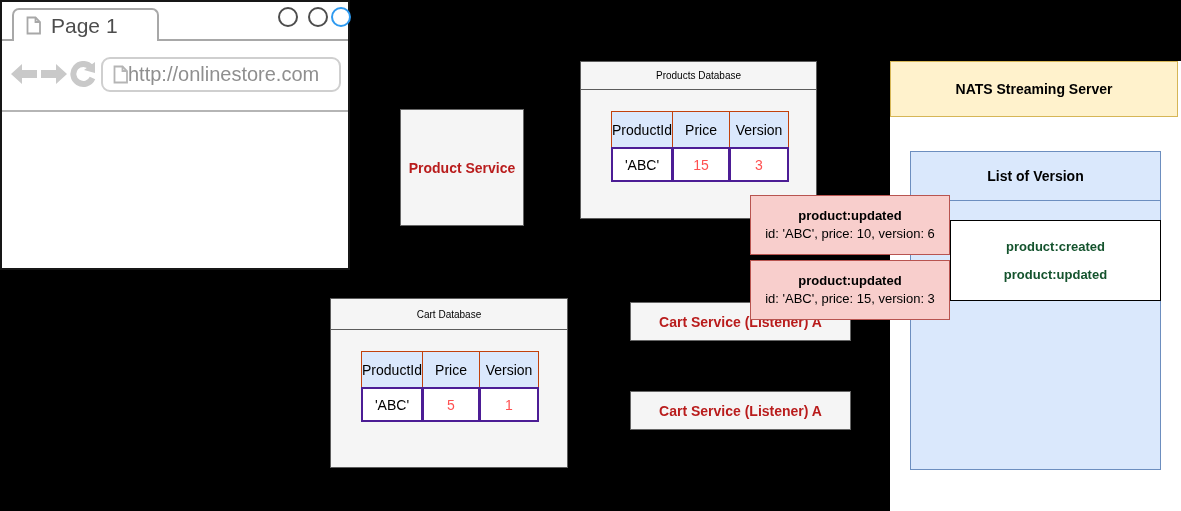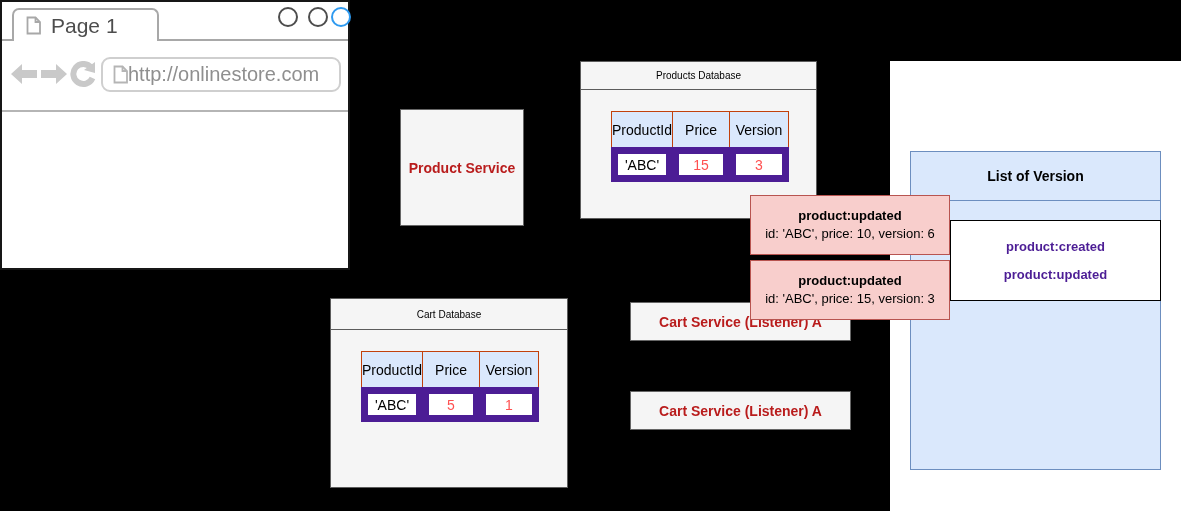--- a/index.html
+++ b/index.html
@@ -27,38 +27,38 @@
   
   .gray-box{position:absolute;background:#f5f5f5;border:1px solid #666;box-sizing:border-box;
     display:flex;align-items:center;justify-content:center;
     font-size:14px;font-weight:bold;color:#b91c1c;z-index:2;}
   .db-box{position:absolute;background:#f5f5f5;border:1px solid #5c5c5c;box-sizing:border-box;z-index:2;}
   .db-title{height:27px;display:flex;align-items:center;justify-content:center;
     font-size:10px;color:#000;border-bottom:1px solid #5c5c5c;}
   .db-table{position:absolute;display:block;}
   .trow{display:flex;}
   .tcell{box-sizing:border-box;display:flex;align-items:center;justify-content:center;
-    font-size:14px;color:#000;background:#fff;border:7px solid #4c1d95;margin-left:-1px;}
+    font-size:14px;color:#000;background:#fff;border:2px solid #4c1d95;margin-left:-1px;}
   .tcell:first-child{margin-left:0;}
   .trow.head .tcell{background:#dae8fc;border:1px solid #c2410c;height:37px;}
   .trow.body .tcell{height:35px;margin-top:-1px;}
   .red-val{color:#ff5050;}
   
   .nats-panel{position:absolute;left:890px;top:61px;width:291px;height:450px;background:#fff;z-index:1;}
   .nats-header{position:absolute;left:0;top:0;width:288px;height:56px;background:#fff2cc;
     border:1px solid #d6b656;box-sizing:border-box;display:flex;align-items:center;justify-content:center;
     font-size:14px;font-weight:bold;color:#000;}
   .channels-panel{position:absolute;left:20px;top:90px;width:251px;height:319px;background:#dae8fc;
     border:1px solid #6c8ebf;box-sizing:border-box;}
   .channels-title{height:48px;display:flex;align-items:center;justify-content:center;
     font-size:14px;font-weight:bold;color:#000;border-bottom:1px solid #6c8ebf;}
   .channels-box{position:absolute;left:39px;top:68px;width:211px;height:81px;background:#fff;
     border:1px solid #000;box-sizing:border-box;display:flex;flex-direction:column;
     align-items:center;justify-content:center;gap:13px;}
-  .channel-item{font-size:13px;font-weight:bold;color:#4c1d95;}
+  .channel-item{font-size:13px;font-weight:bold;color:#14532d;}
   
   .event-box{position:absolute;width:200px;height:60px;background:#f8cecc;
     border:1px solid #b85450;box-sizing:border-box;display:flex;flex-direction:column;
     align-items:center;justify-content:center;z-index:5;line-height:18px;}
   .event-title{font-size:13px;font-weight:bold;color:#000;}
   .event-payload{font-size:13px;color:#000;}
 </style>
 </head>
 <body>
 
@@ -111,21 +111,21 @@
         <div class="tcell" style="width:60px">Version</div>
       </div>
       <div class="trow body">
         <div class="tcell" style="width:62px">'ABC'</div>
         <div class="tcell red-val" style="width:58px">15</div>
         <div class="tcell red-val" style="width:60px">3</div>
       </div>
     </div>
   </div>
 
-  <div class="db-box" style="left:330px;top:298px;width:238px;height:190px">
+  <div class="db-box" style="left:330px;top:298px;width:238px;height:170px">
     <div class="db-title" style="height:30px">Cart Database</div>
     <div class="db-table" style="left:30px;top:52px">
       <div class="trow head">
         <div class="tcell" style="width:62px">ProductId</div>
         <div class="tcell" style="width:58px">Price</div>
         <div class="tcell" style="width:60px">Version</div>
       </div>
       <div class="trow body">
         <div class="tcell" style="width:62px">'ABC'</div>
         <div class="tcell red-val" style="width:58px">5</div>
@@ -135,20 +135,21 @@
   </div>
 
   <div class="gray-box" style="left:630px;top:302px;width:221px;height:39px">
     <span>Cart Service (Listener) A</span>
   </div>
   <div class="gray-box" style="left:630px;top:391px;width:221px;height:39px">
     <span>Cart Service (Listener) A</span>
   </div>
 
   <div class="nats-panel">
+    <div class="nats-header">NATS Streaming Server</div>
     <div class="channels-panel">
       <div class="channels-title">List of Version</div>
       <div class="channels-box">
         <div class="channel-item">product:created</div>
         <div class="channel-item">product:updated</div>
       </div>
     </div>
   </div>
 
   <div class="event-box" style="left:750px;top:195px">

